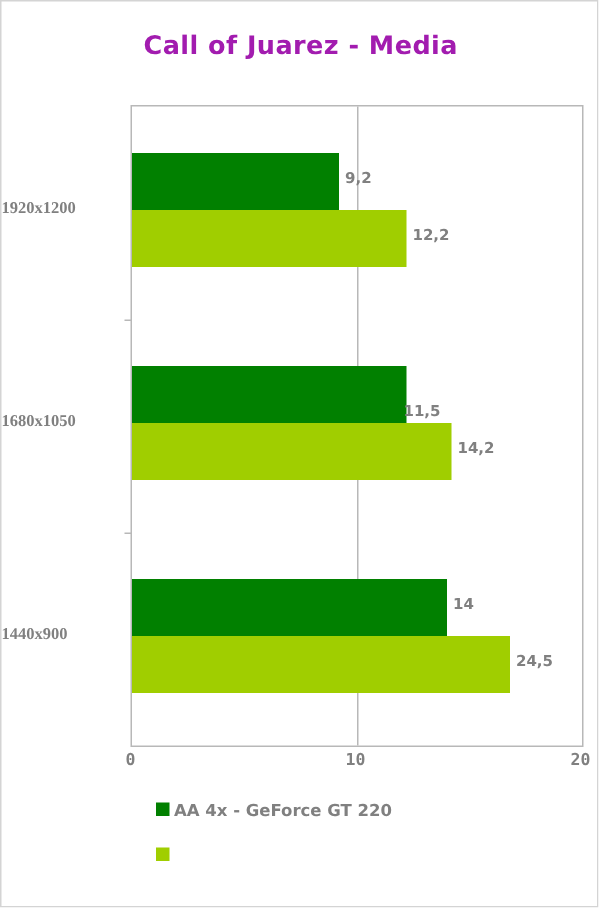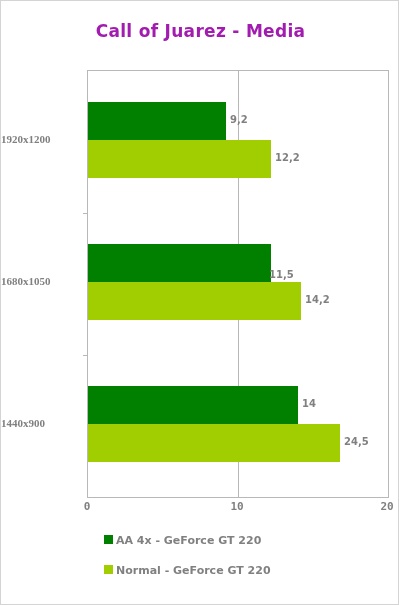--- a/index.html
+++ b/index.html
@@ -177,17 +177,16 @@
       <div class="bar-label" style="left: 343px; top: 435px;">24,5</div>
     </div>
 
   <div id="legend">
       <div class="legend-row" style="top: 0px;">
         <span class="legend-swatch series-0"></span>
         <span class="legend-text">AA 4x - GeForce GT 220</span>
       </div>
       <div class="legend-row" style="top: 30px;">
         <span class="legend-swatch series-1"></span>
-        <span class="legend-text">Normal - GeForce GT 220</span>
       </div>
     </div>
 
 </div>
 
 </body></html>

